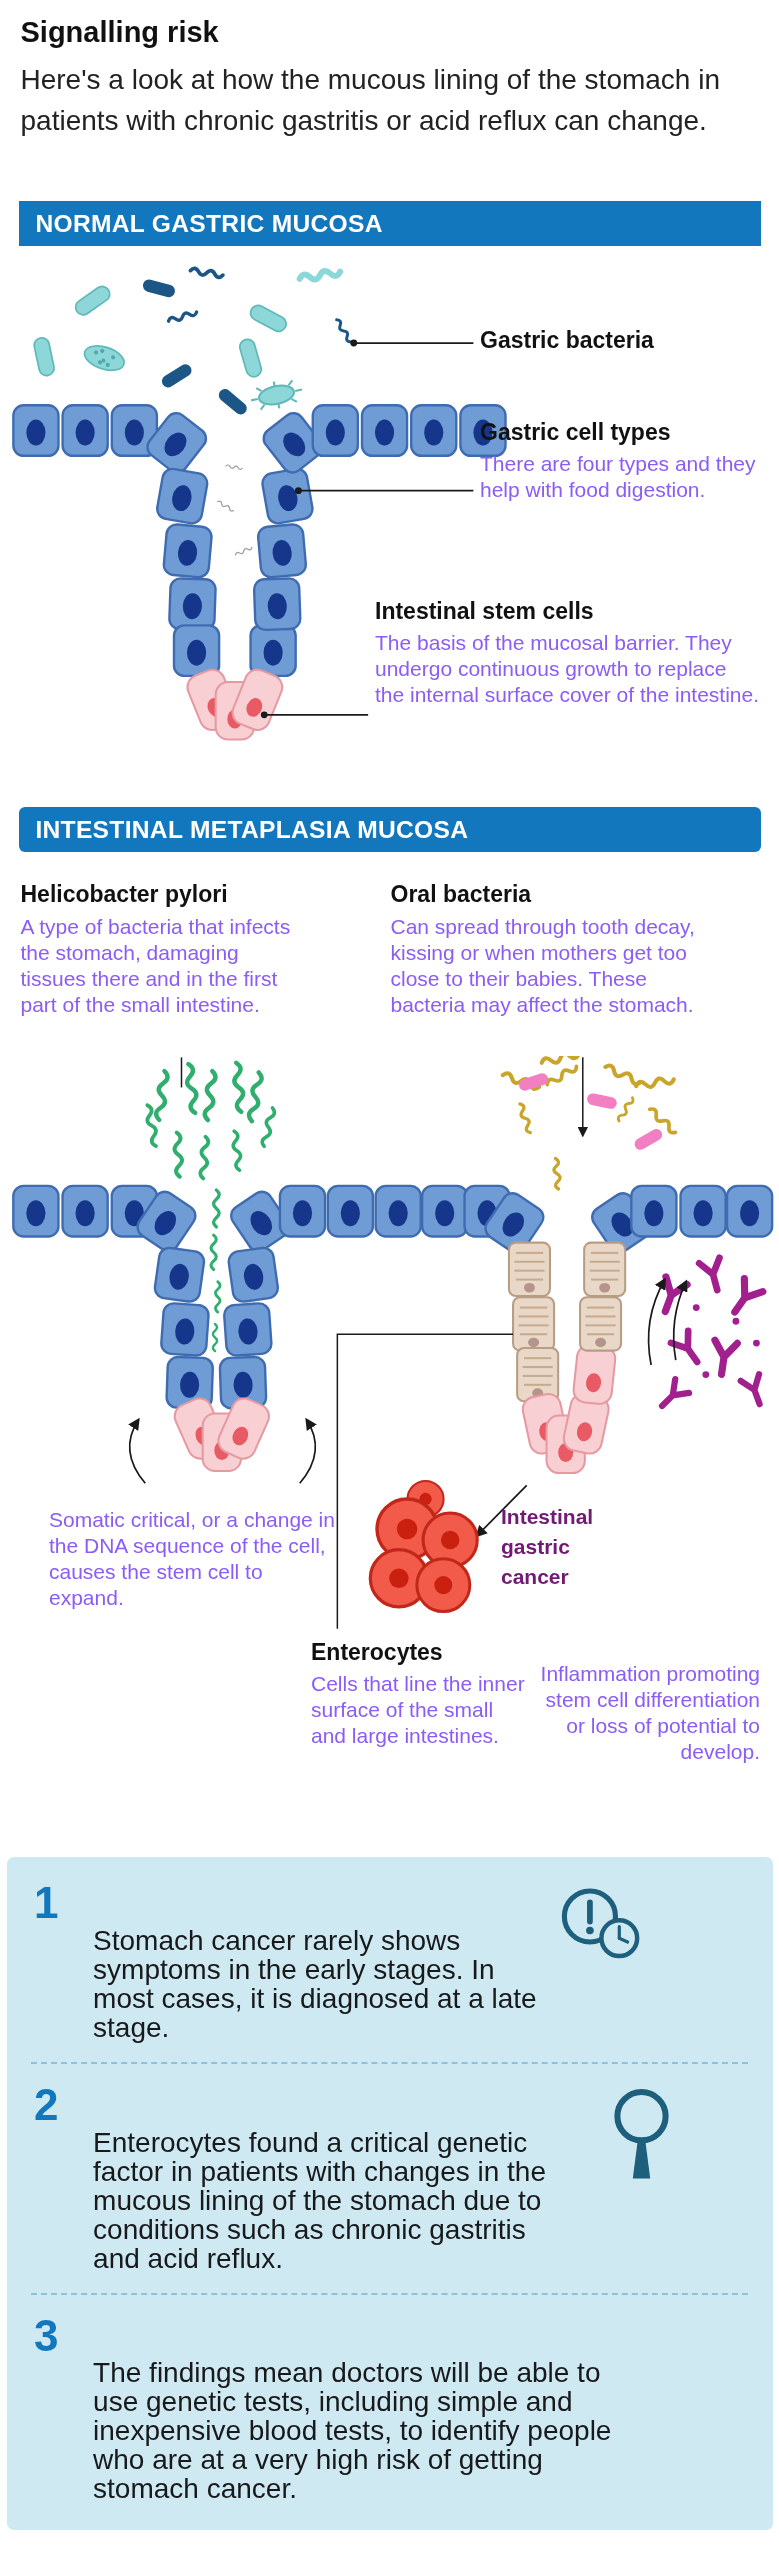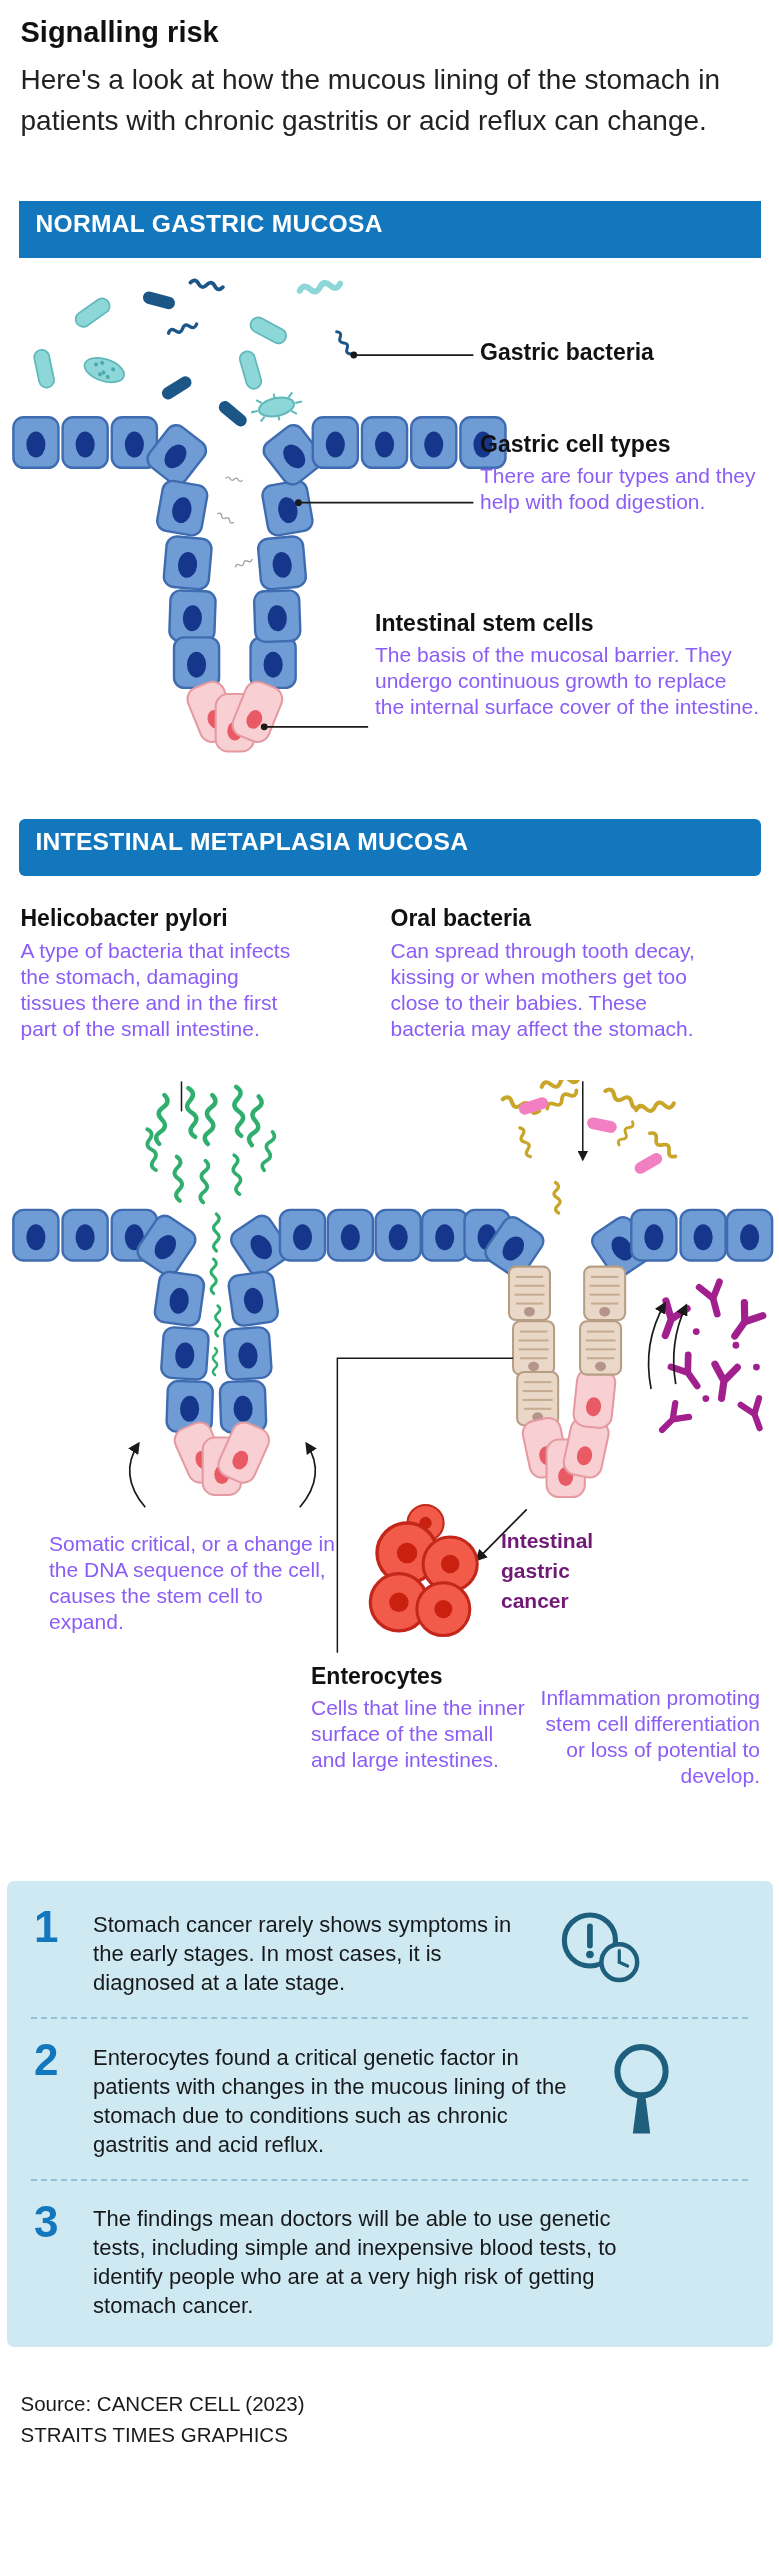--- a/index.html
+++ b/index.html
@@ -3,21 +3,21 @@
 <meta charset="utf-8">
 <style>
   html,body { margin:0; padding:0; background:#fff; }
   body { font-family:"Liberation Sans",sans-serif; color:#1c1c1c; }
   .page { width:780px; min-height:2576px; position:relative; background:#fff; box-sizing:border-box; padding-bottom:89px; overflow:hidden; }
 
   .header { padding:16.4px 20.5px 0; }
   .title { font-size:29px; font-weight:bold; color:#111; }
   .subtitle { margin-top:11px; font-size:28px; line-height:1.45; max-width:711px; color:#222; }
 
-  .banner { margin:59px 19px 0; height:57px; background:#1377bd; color:#fff; font-size:24.6px; font-weight:bold; line-height:45px; padding-left:16.4px; letter-spacing:0.3px; }
+  .banner { margin:59px 19px 0; height:45px; background:#1377bd; color:#fff; font-size:24.6px; font-weight:bold; line-height:45px; padding-left:16.4px; letter-spacing:0.3px; }
   .banner.second { margin-top:6.8px;border-radius:6px; }
 
   .illus { position:relative; width:712px; }
   .illus1 { height:540px; margin-top:15px; }
   .illus2 { height:793px; margin-top:38px; }
   .illus svg.bg { position:absolute; left:0; top:0; }
 
   .flabel { position:absolute; }
   .ftitle { font-size:23px; font-weight:bold; color:#111; }
   .fbody { margin-top:5.5px; font-size:21px; line-height:26px; color:#8b5cf6; }
@@ -28,21 +28,21 @@
 
   .cancer-label { font-size:21px; font-weight:bold; color:#701a75; line-height:30px; }
   .inflammation .fbody { text-align:right; margin-top:0; }
 
   .kp { margin:8.2px 6.8px 0; width:766px; box-sizing:border-box; background:#cfe9f3; border-radius:6.8px; padding:18px 24.6px; }
   .kp-item { display:flex; padding:20.5px 2.7px; align-items:flex-start; }
   .kp-item.first { padding-top:8.2px; }
   .kp-item.last { padding-bottom:8.2px; }
   .kp-sep { border-top:2.1px dashed #8fc2d6; }
   .kp-num { width:59px; flex:none; font-size:44px; font-weight:bold; color:#1377bd; line-height:40px; }
-  .kp-text { flex:1; font-size:22px; line-height:29px; color:#17191b; padding-top:2.7px; max-width:479px; }
+  .kp-text { flex:1; font-size:28px; line-height:29px; color:#17191b; padding-top:2.7px; max-width:479px;margin-top:40px; }
   .kp-text.narrow { max-width:445px; }
   .kp-text.wide { max-width:540px; }
   .kp-icon { flex:none; width:103px; display:flex; justify-content:flex-end; padding-top:1.4px; }
 
   .footer { margin:41px 20.5px 0; font-size:20.5px; line-height:31px; color:#1a1a1a; }
 </style>
 </head>
 <body>
 
 <div class="page">

